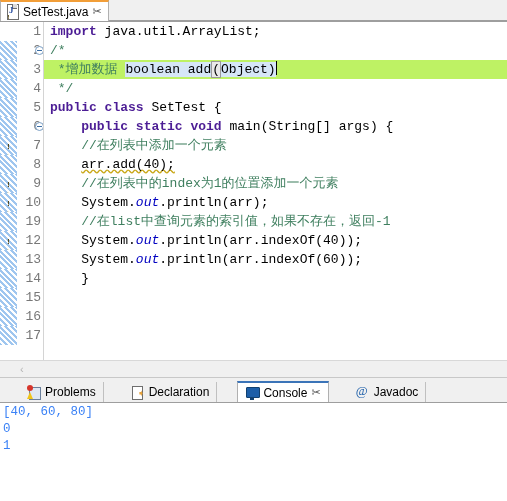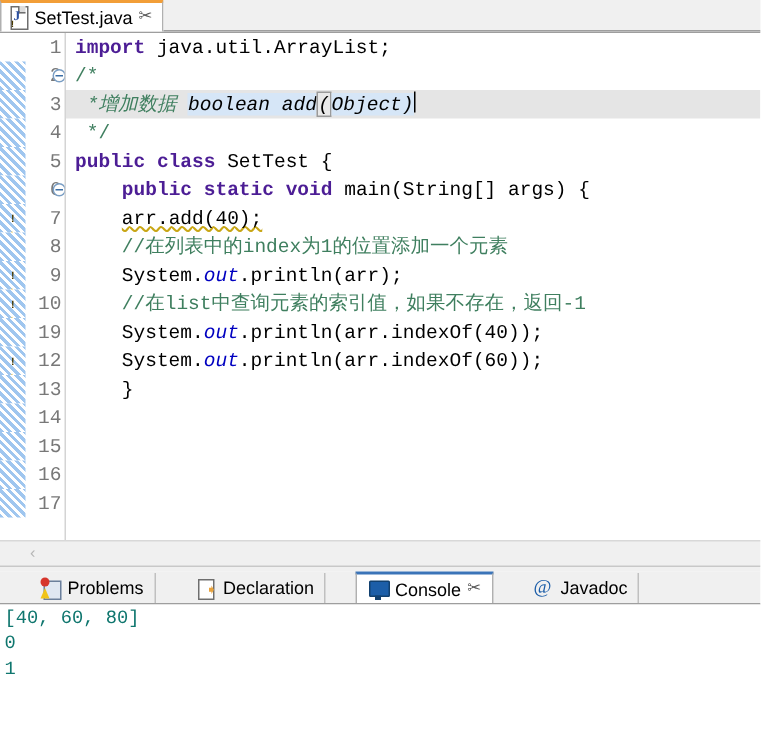--- a/index.html
+++ b/index.html
@@ -46,21 +46,21 @@
     width:26px;flex:0 0 auto;text-align:right;color:#787878;
     font-family:"Liberation Mono","DejaVu Sans Mono",monospace;font-size:12.5px;
     padding-right:2px;box-sizing:border-box;position:relative;
   }
   .codearea{flex:1;position:relative;overflow:hidden;
     border-left:1px solid #d4d4d4;}
   .row{height:19px;line-height:19px;white-space:pre;
     font-family:"Liberation Mono","DejaVu Sans Mono",monospace;font-size:13px;}
   .gutter .row{line-height:19px;height:19px;}
   .codearea .row{padding-left:6px;}
-  .row.hl{background:#e5e5e5;font-style:italic;}
+  .row.hl{background:#bef264;}
   
   .diffstripe{position:absolute;left:0;width:17px;background:
       repeating-linear-gradient(45deg,#9fc6ef 0 2px,#ffffff 2px 4px);
   }
   
   .kw{color:#4c1d95;font-weight:bold;}
   .cmt{color:#3f7f5f;}
   .fld{color:#0000c0;font-style:italic;}
   .plain{color:#000000;}
   .txtsel{background:#d6e6f7;}
@@ -87,21 +87,21 @@
   .viewsplit{height:3px;background:#f0f0f0;border-top:1px solid #c8c8c8;}
   .viewtabs{height:21px;background:#f0f0f0;display:flex;align-items:flex-end;
     border-bottom:1px solid #9e9e9e;}
   .vtab{height:20px;display:flex;align-items:center;gap:4px;padding:0 7px;
     border-right:1px solid #c0c0c0;box-sizing:border-box;font-size:12px;color:#000;margin-left:20px;}
   .vtab.sel{background:#ffffff;border-top:2px solid #3b74b8;height:21px;
     border-left:1px solid #b0b0b0;border-right:1px solid #b0b0b0;}
   .vtab-rest{flex:1;height:20px;}
   .console-body{background:#ffffff;height:96px;padding:1px 0 0 1px;}
   .cline{font-family:"Liberation Mono","DejaVu Sans Mono",monospace;
-    font-size:12.5px;line-height:17px;white-space:pre;color:#0f766e;padding-left:2px;}
+    font-size:12.5px;line-height:17px;white-space:pre;color:#3b82f6;padding-left:2px;}
   .cterm{font-family:"Liberation Sans","DejaVu Sans",sans-serif;font-size:12px;
     line-height:19px;white-space:pre;color:#000;padding-left:1px;}
   
   .ico{width:14px;height:14px;position:relative;flex:0 0 auto;}
   .ico-problems .b{position:absolute;left:2px;top:2px;width:10px;height:11px;
     background:#dfe7f2;border:1px solid #6b7f9b;}
   .ico-problems .d{position:absolute;left:0px;top:0px;width:6px;height:6px;
     border-radius:50%;background:#d6352b;}
   .ico-problems .w{position:absolute;left:0px;bottom:0px;width:0;height:0;
     border-left:3.5px solid transparent;border-right:3.5px solid transparent;
@@ -178,20 +178,21 @@
       <div class="row">16</div>
       <div class="row">17</div>
     </div>
   <div class="codearea" id="codearea">
       <div class="row"><span class="kw">import </span><span class="plain">java.util.ArrayList;</span></div>
       <div class="row"><span class="cmt">/*</span></div>
       <div class="row hl"><span class="cmt"> *增加数据 </span><span class="txtsel" style="color: rgb(0, 0, 0);">boolean add</span><span class="txtsel mbox">(</span><span class="txtsel" style="color: rgb(0, 0, 0);">Object)</span><span class="caret"></span></div>
       <div class="row"><span class="cmt"> */</span></div>
       <div class="row"><span class="kw">public class </span><span class="plain">SetTest {</span></div>
       <div class="row"><span class="plain">    </span><span class="kw">public static void </span><span class="plain">main(String[] args) {</span></div>
+      <div class="row"><span class="cmt">    //在列表中添加一个元素</span></div>
       <div class="row"><span class="plain">    </span><span class="squig">arr.add(40);</span></div>
       <div class="row"><span class="cmt">    //在列表中的index为1的位置添加一个元素</span></div>
       <div class="row"><span class="plain">    System.</span><span class="fld">out</span><span class="plain">.println(arr);</span></div>
       <div class="row"><span class="cmt">    //在list中查询元素的索引值，如果不存在，返回-1</span></div>
       <div class="row"><span class="plain">    System.</span><span class="fld">out</span><span class="plain">.println(arr.indexOf(40));</span></div>
       <div class="row"><span class="plain">    System.</span><span class="fld">out</span><span class="plain">.println(arr.indexOf(60));</span></div>
       <div class="row"><span class="plain">    }</span></div>
     </div>
 </div>
 <div class="hscroll">

